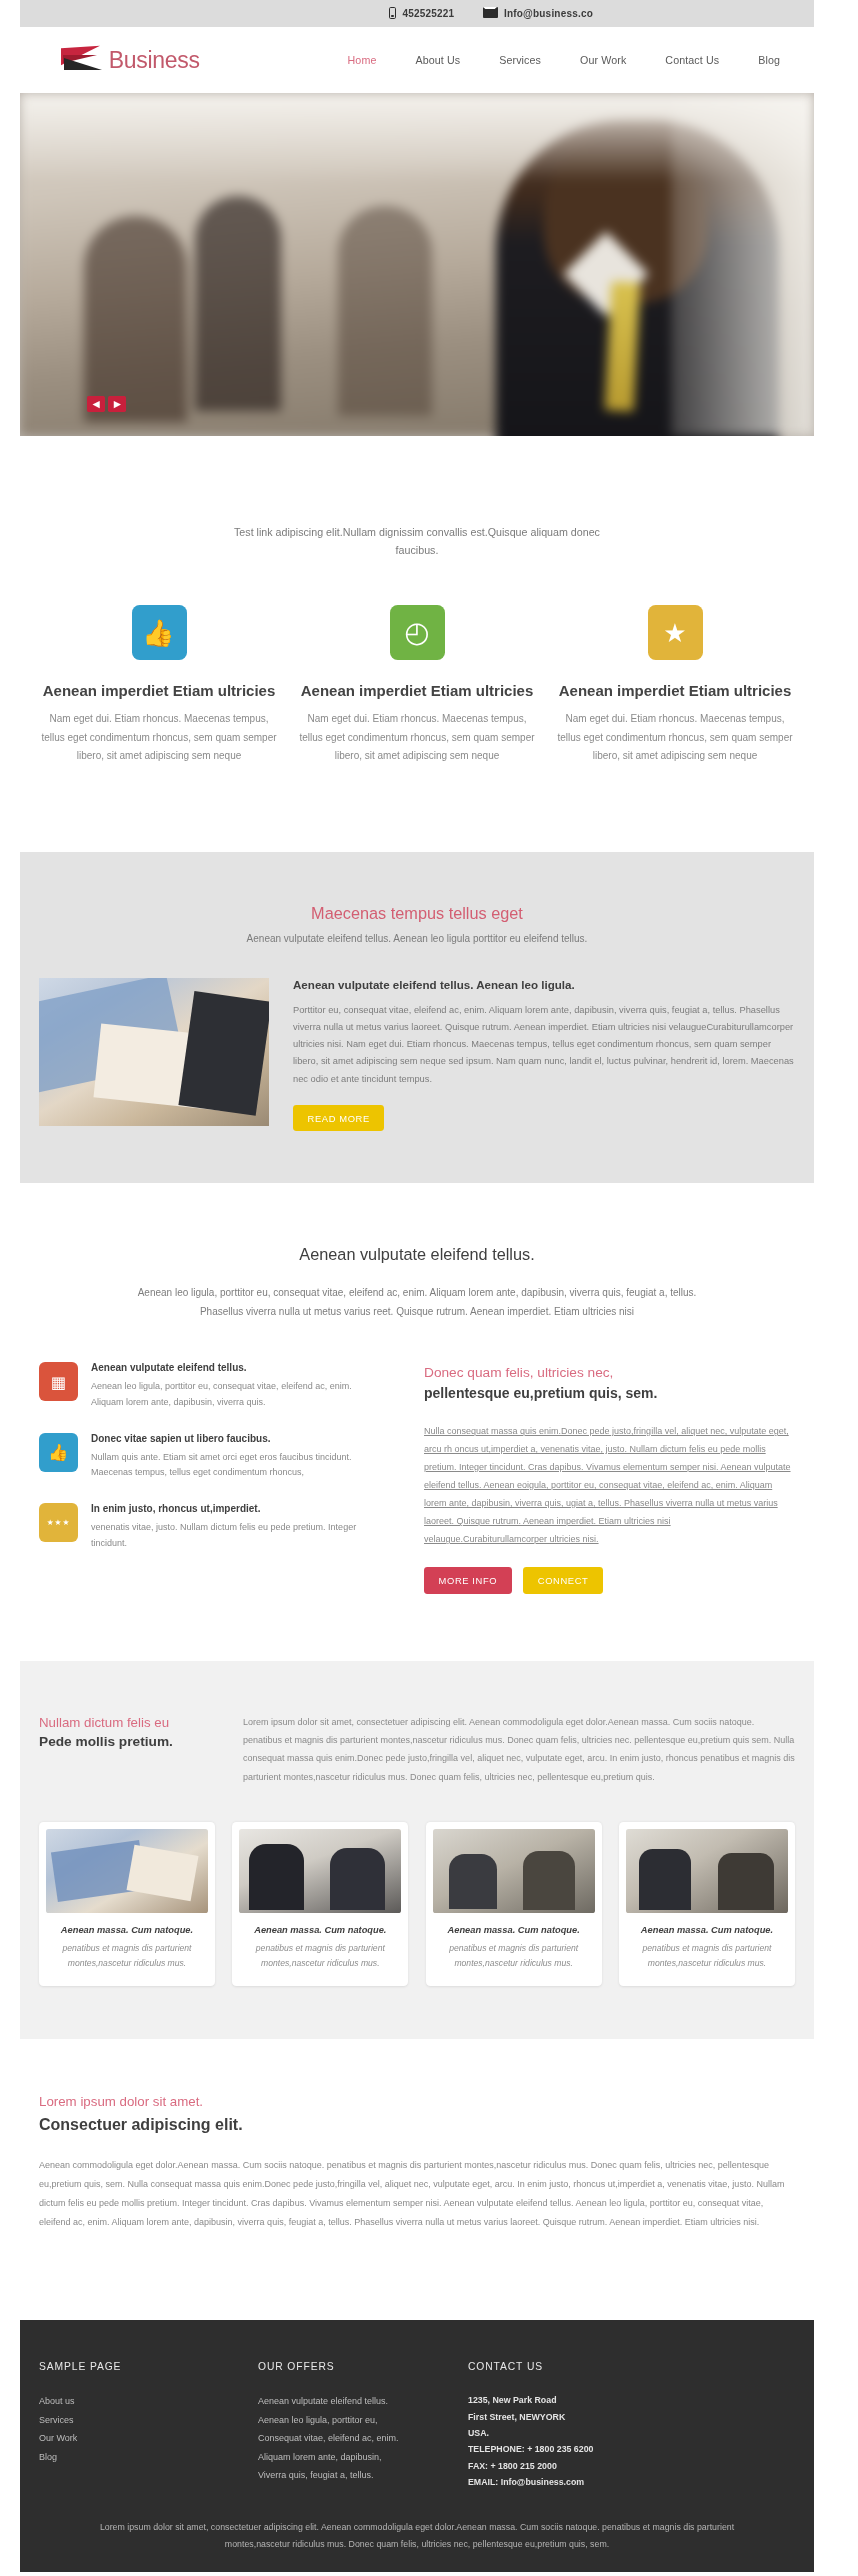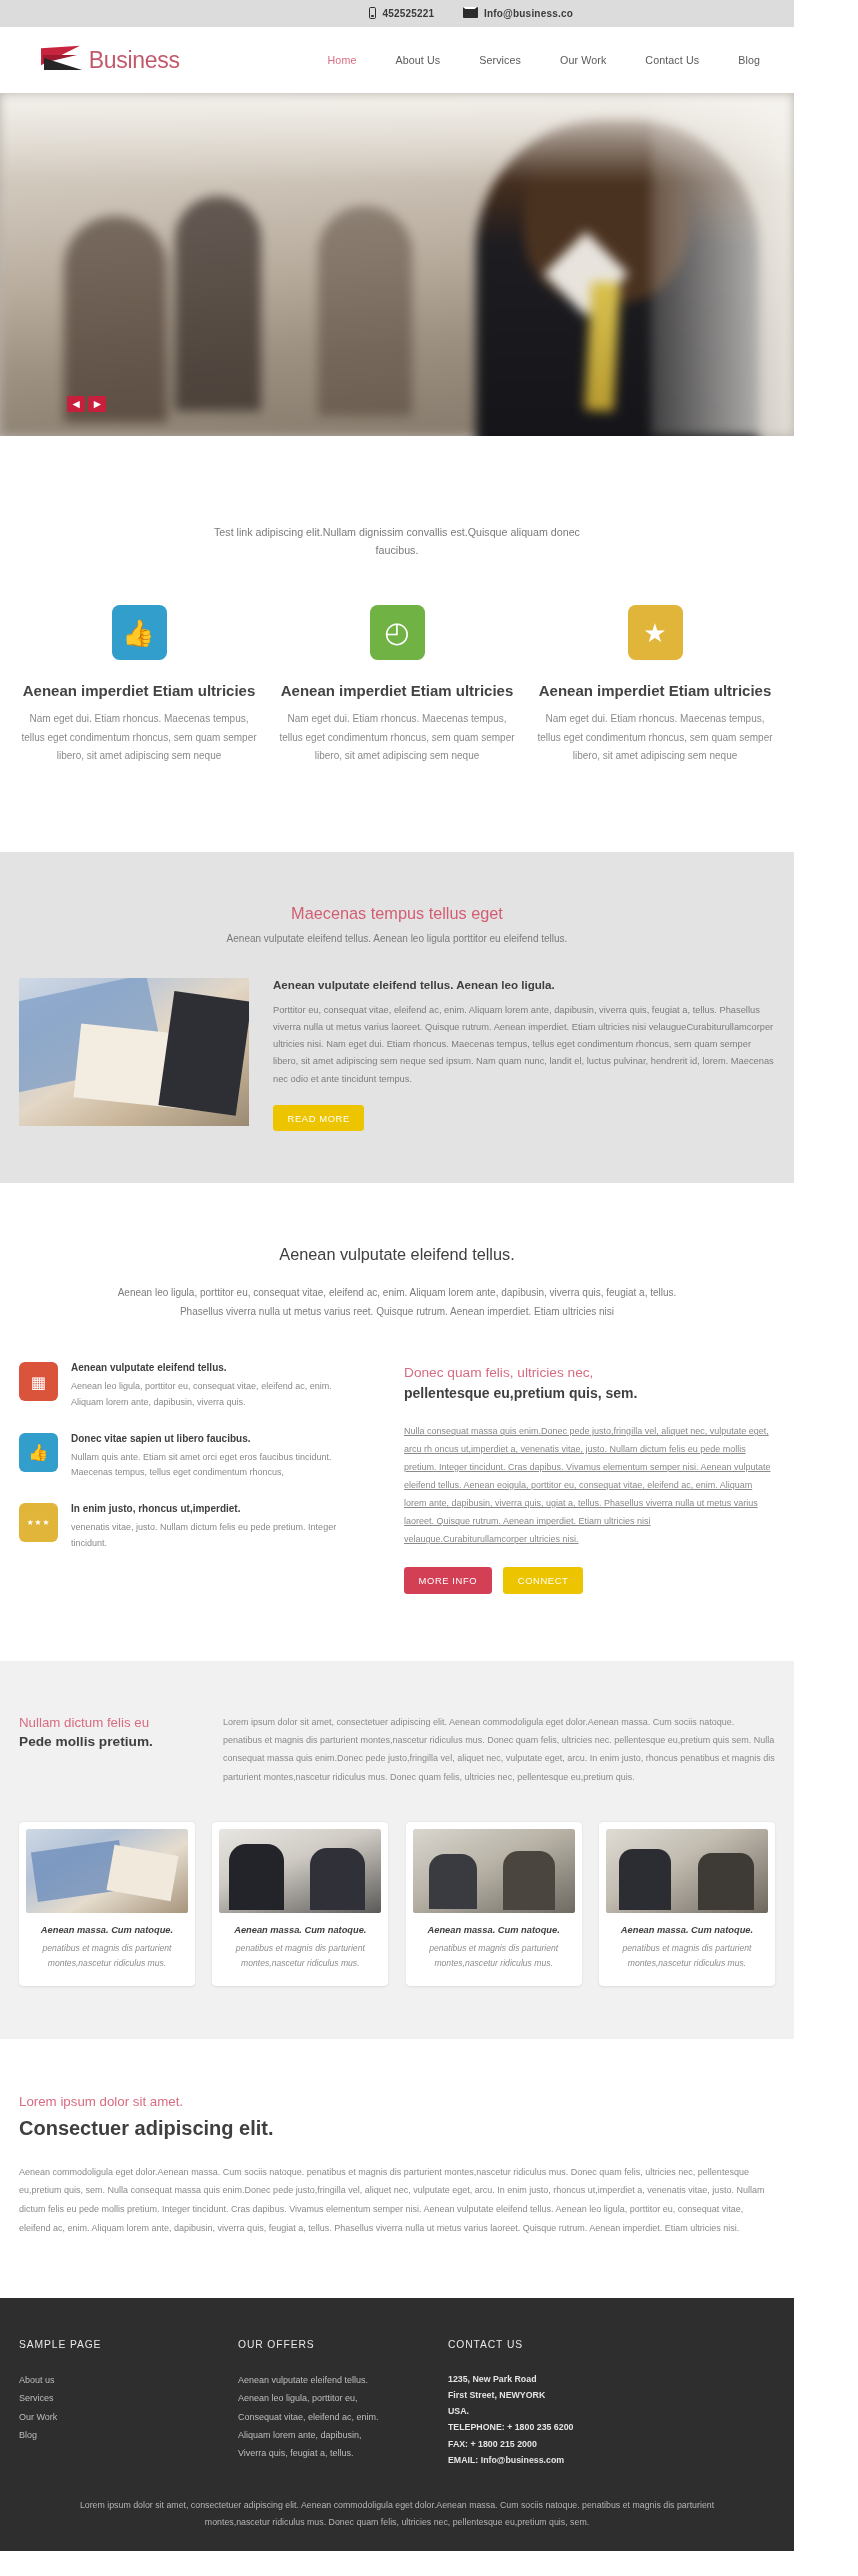--- a/index.html
+++ b/index.html
@@ -4,21 +4,21 @@
 <title>Business</title>
 <style>
   *{box-sizing:border-box;margin:0;padding:0;}
   html,body{width:859px;}
   body{
     font-family:"Liberation Sans", sans-serif;
     background:#ffffff;
     color:#555;
     -webkit-font-smoothing:antialiased;
   }
-  .page{width:794px;position:relative;overflow:hidden;}
+  .page{width:794px;position:relative;overflow:hidden;margin-left:20px;}
 
   
   .topbar{background:#dcdcdc;height:27px;display:flex;align-items:center;justify-content:flex-end;padding-right:221px;}
   .topbar .ti{display:flex;align-items:center;margin-left:29px;font-size:10px;color:#3b3b3b;font-weight:600;letter-spacing:0.2px;}
   .topbar .ti .gl{margin-right:6px;display:inline-block;line-height:1;}
   .phone-glyph{width:7.7px;height:12px;border:1.4px solid #2c2c2c;border-radius:1.7px;position:relative;display:inline-block;}
   .phone-glyph:after{content:"";position:absolute;left:1.7px;bottom:0.9px;width:2.6px;height:1.3px;background:#2c2c2c;border-radius:0.9px;}
   .mail-glyph{width:14.6px;height:10.3px;background:#2c2c2c;position:relative;display:inline-block;border-radius:0.9px;}
   .mail-glyph:before{content:"";position:absolute;top:0;left:0;width:0;height:0;border-left:7.3px solid transparent;border-right:7.3px solid transparent;border-top:6.9px solid #fff;}
   .mail-glyph:after{content:"";position:absolute;top:1.3px;left:0.9px;width:0;height:0;border-left:6.4px solid transparent;border-right:6.4px solid transparent;border-top:5.6px solid #2c2c2c;}
@@ -127,23 +127,23 @@
   .t2 .o1{position:absolute;left:6%;top:18%;width:34%;height:78%;border-radius:17px 17px 0 0;background:#23242a;}
   .t2 .o2{position:absolute;right:10%;top:22%;width:34%;height:74%;border-radius:17px 17px 0 0;background:#2f3038;}
   .t3 .g{background:linear-gradient(155deg,#d9d6cf,#b8b2a6 45%,#6e6a62 100%);}
   .t3 .o1{position:absolute;left:10%;top:30%;width:30%;height:65%;border-radius:15.5px 15.5px 0 0;background:#3a3b40;}
   .t3 .o2{position:absolute;right:12%;top:26%;width:32%;height:70%;border-radius:15.5px 15.5px 0 0;background:#4a463f;}
   .t4 .g{background:linear-gradient(150deg,#dfdcd5,#c2bcb1 40%,#6d675e 100%);}
   .t4 .o1{position:absolute;left:8%;top:24%;width:32%;height:72%;border-radius:13.7px 13.7px 0 0;background:#2c2d33;}
   .t4 .o2{position:absolute;right:9%;top:28%;width:34%;height:68%;border-radius:13.7px 13.7px 0 0;background:#3e3a35;}
 
   
-  .lorem{padding:53px 0 60px;}
+  .lorem{padding:53px 0 88px;}
   .lorem h2{font-size:13.3px;color:#d96b80;font-weight:400;line-height:1.55;}
-  .lorem h2 b{display:block;color:#3f3f3f;font-weight:700;font-size:20px;}
+  .lorem h2 b{display:block;color:#3f3f3f;font-weight:700;font-size:16px;}
   .lorem p{font-size:9px;color:#8a8a8a;line-height:2.1;margin-top:19px;}
 
   
   .footer{background:#2e2e2e;padding:41px 0 0;color:#cfcfcf;}
   .fcols{display:flex;}
   .fcol{flex:1;}
   .fcol.c1{width:219px;flex:none;}
   .fcol.c2{width:210px;flex:none;}
   .fcol.c3{width:210px;flex:none;}
   .fcol h5{font-size:10.3px;color:#e9e9e9;font-weight:400;letter-spacing:0.9px;margin-bottom:20.6px;}

